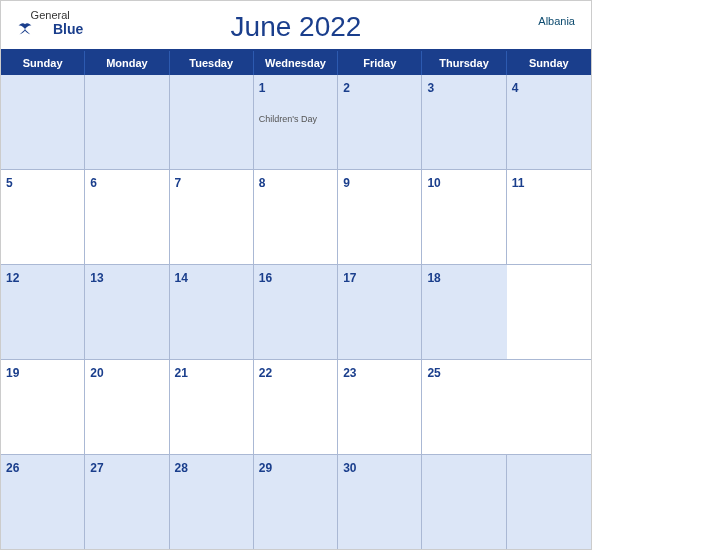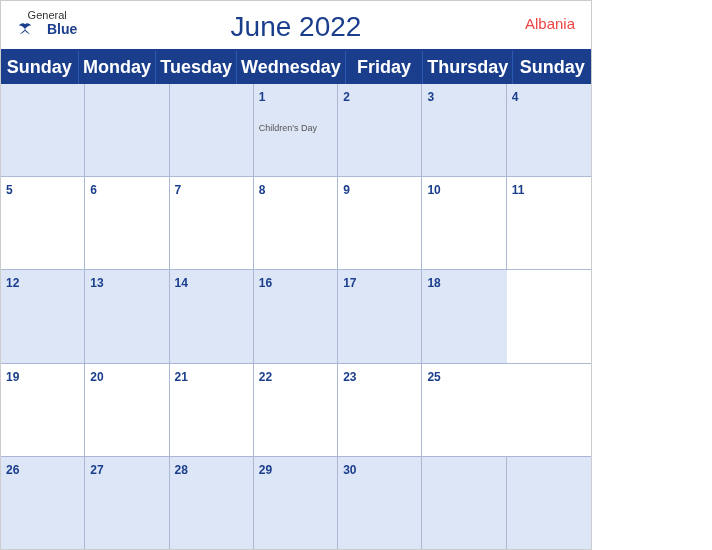--- a/index.html
+++ b/index.html
@@ -37,32 +37,32 @@
       font-size: 11px;
       color: #333;
       font-weight: normal;
     }
     .logo-text-blue {
       font-size: 14px;
       color: #1a3e8c;
       font-weight: bold;
       display: flex;
       align-items: center;
-      gap: 14px;
+      gap: 20px;
     }
     .logo-bird {
       width: 16px;
       height: 14px;
     }
     .country-label {
       position: absolute;
       right: 16px;
       top: 14px;
-      font-size: 15px;
-      color: #ef4444;
+      font-size: 11px;
+      color: #0c4a6e;
     }
     .title {
       font-size: 28px;
       color: #1a3e8c;
       font-weight: normal;
       text-align: left;
     }
     .calendar-grid {
       flex: 1;
       display: flex;
@@ -71,21 +71,21 @@
     }
     .day-headers {
       display: grid;
       grid-template-columns: repeat(7, 1fr);
       background: #1a3e8c;
     }
     .day-header {
       color: #fff;
       text-align: center;
       padding: 6px 4px;
-      font-size: 18px;
+      font-size: 11px;
       font-weight: bold;
       border-right: 1px solid #2d5ab0;
     }
     .day-header:last-child { border-right: none; }
     .weeks {
       flex: 1;
       display: flex;
       flex-direction: column;
     }
     .week-row {

